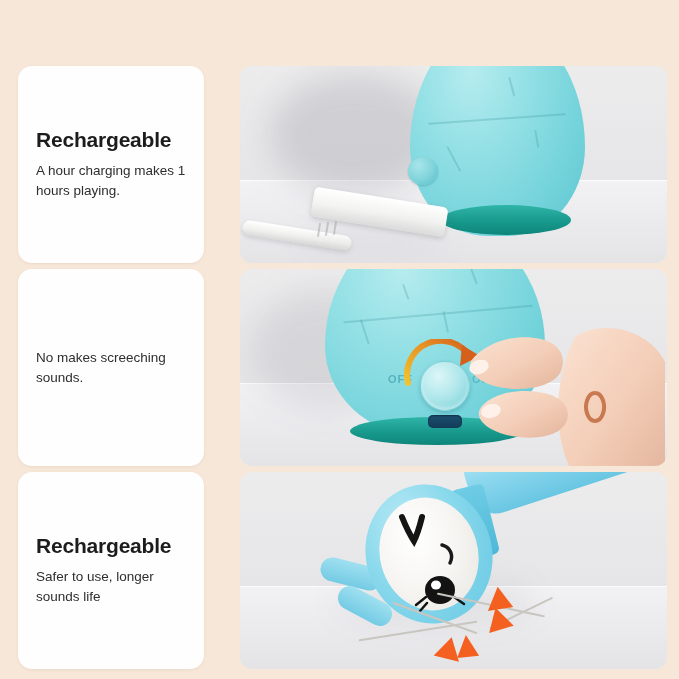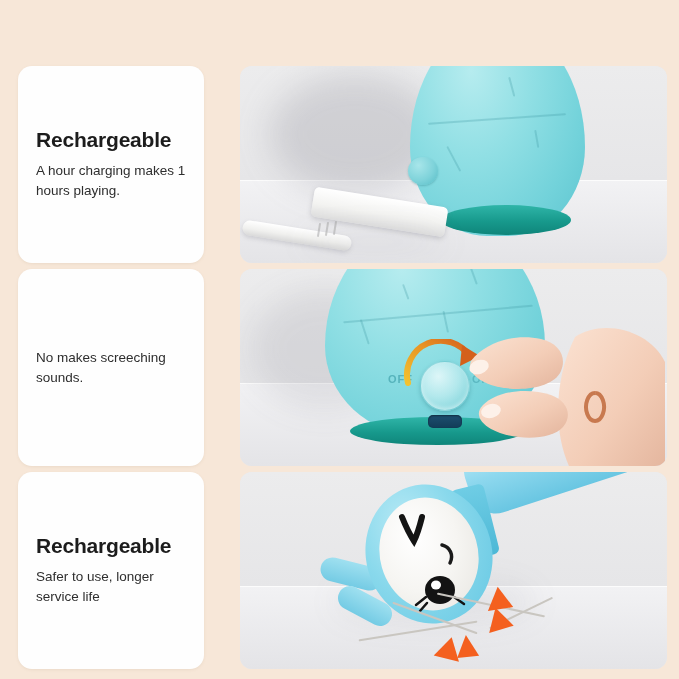--- a/index.html
+++ b/index.html
@@ -239,21 +239,21 @@
 
           <path d="M140,116 a9,14 0 1,0 0.1,0" fill="none" stroke="#c8794f" stroke-width="4"></path>
         </svg>
       </div>
     </div>
 
     <div class="row">
 
       <div class="card">
         <h3>Rechargeable</h3>
-        <p>Safer to use, longer service life</p>
+        <p>Safer to use, longer sounds life</p>
       </div>
 
       <div class="panel">
         <div class="wall"></div>
         <div class="table"></div>
         <div class="tableline"></div>
 
         <div class="softshadow" style="left:95px;top:110px;width:200px;height:40px;opacity:.55;"></div>
 
         <div class="handle" style="left:228px;top:-20px;width:230px;height:70px;transform:rotate(-18deg);transform-origin:left center;"></div>

